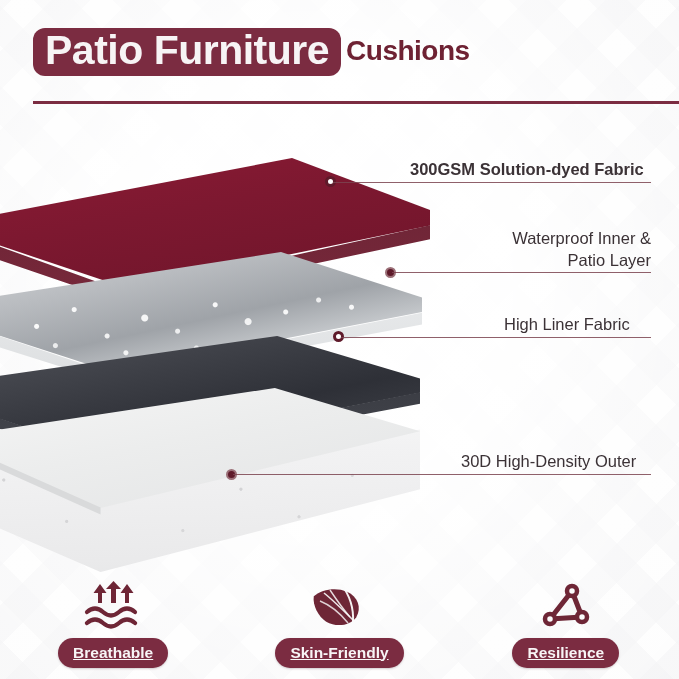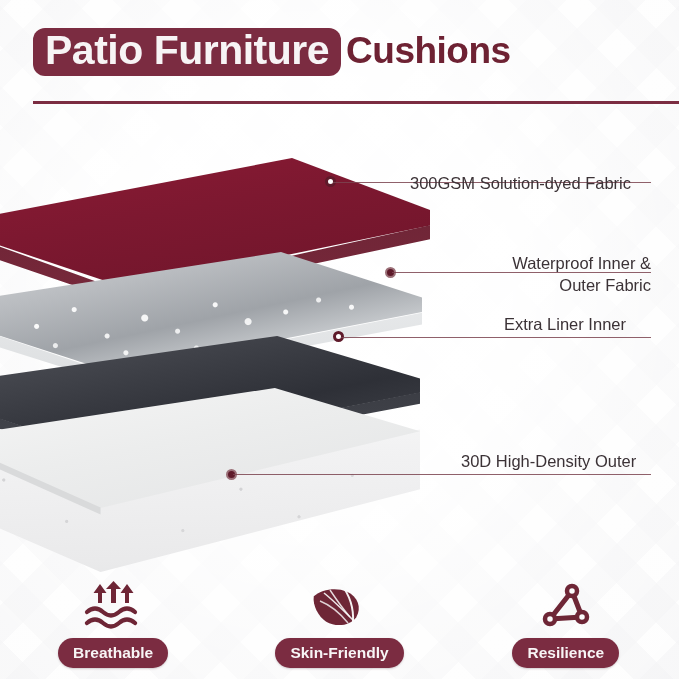--- a/index.html
+++ b/index.html
@@ -36,21 +36,21 @@
     display:inline-flex; align-items:center; justify-content:center;
     background:#7b2c41;
     border-radius:12px;
     padding:2px 12px 5px 12px;
     color:#f7f4f5;
     font-size:41px; font-weight:bold; letter-spacing:-.5px;
     line-height:1;
   }
   #title-plain{
     color:#6e2233;
-    font-size:37px; font-weight:bold; letter-spacing:-.5px;
+    font-size:28px; font-weight:bold; letter-spacing:-.5px;
     line-height:1; padding-left:5px; padding-bottom:3px;
   }
   #title-rule{
     position:absolute; left:33px; top:75px; width:646px; height:3px;
     background:#7b2c41;
   }
 
   
   #product{ position:absolute; left:-30px; top:140px; width:470px; height:410px; }
 
@@ -149,21 +149,21 @@
     background:#ffffff; border:3px solid #5e1a2a; box-sizing:border-box;
   }
   .anno-dot.solid{ background:#5e1a2a; border-color:#9b7078; border-width:2px; }
   .anno-text{
     position:absolute;
     color:#3b3236;
     font-size:16.5px;
     line-height:22px;
     white-space:nowrap;
   }
-  .anno-text.two-line{ text-align:right;margin-top:25px; }
+  .anno-text.two-line{ text-align:right; }
 
   
   #features{
     position:absolute; left:0; top:556px; width:679px; height:112px;
     display:flex; align-items:flex-end;
   }
   .feature{
     flex:1 1 0;
     display:flex; flex-direction:column; align-items:center; justify-content:flex-end;
     height:112px;
@@ -174,20 +174,21 @@
   }
   .feature-pill{
     background:#7b2c41;
     color:#f8f5f6;
     border-radius:16px;
     padding:7px 15px 8px 15px;
     font-size:15.5px; font-weight:bold;
     line-height:1;
     white-space:nowrap;
     box-shadow:0 1px 2px rgba(90,60,70,.25);
+    text-decoration:underline;
   }
 </style>
 </head>
 <body>
 
 <div id="bg-texture"></div>
 <div id="bg-sheen"></div>
 
 <div id="stage">
 
@@ -207,34 +208,34 @@
     <div class="slab" id="layer-liner"></div>
     <div class="slab" id="layer-liner-lip"></div>
     <div class="slab" id="layer-foam-face"></div>
     <div class="slab" id="layer-foam-top"></div>
     <div class="slab" id="foam-edge"></div>
   </div>
 
   <div class="anno">
     <div class="anno-dot" style="left:325px; top:176px;"></div>
     <div class="anno-line" style="left:333px; top:182px; width:318px;"></div>
-    <div class="anno-text" style="left:410px; top:172px;">300GSM Solution-dyed Fabric</div>
+    <div class="anno-text" style="left:410px; top:158px;font-weight:bold;">300GSM Solution-dyed Fabric</div>
   </div>
 
   <div class="anno">
     <div class="anno-dot solid" style="left:385px; top:267px;"></div>
     <div class="anno-line" style="left:392px; top:272px; width:259px;"></div>
     <div class="anno-text two-line" style="left:351px; top:227px; width:300px;">Waterproof Inner  &amp;</div>
-    <div class="anno-text two-line" style="left:351px; top:249px; width:300px;">Outer Fabric</div>
+    <div class="anno-text two-line" style="left:351px; top:249px; width:300px;">Patio Layer</div>
   </div>
 
   <div class="anno">
     <div class="anno-dot" style="left:333px; top:331px;"></div>
     <div class="anno-line" style="left:341px; top:337px; width:310px;"></div>
-    <div class="anno-text" style="left:504px; top:313px;">Extra Liner Inner</div>
+    <div class="anno-text" style="left:504px; top:313px;">High Liner Fabric</div>
   </div>
 
   <div class="anno">
     <div class="anno-dot solid" style="left:226px; top:469px;"></div>
     <div class="anno-line" style="left:233px; top:474px; width:418px;"></div>
     <div class="anno-text" style="left:461px; top:450px;">30D High-Density Outer</div>
   </div>
 
   <div id="features">
 

